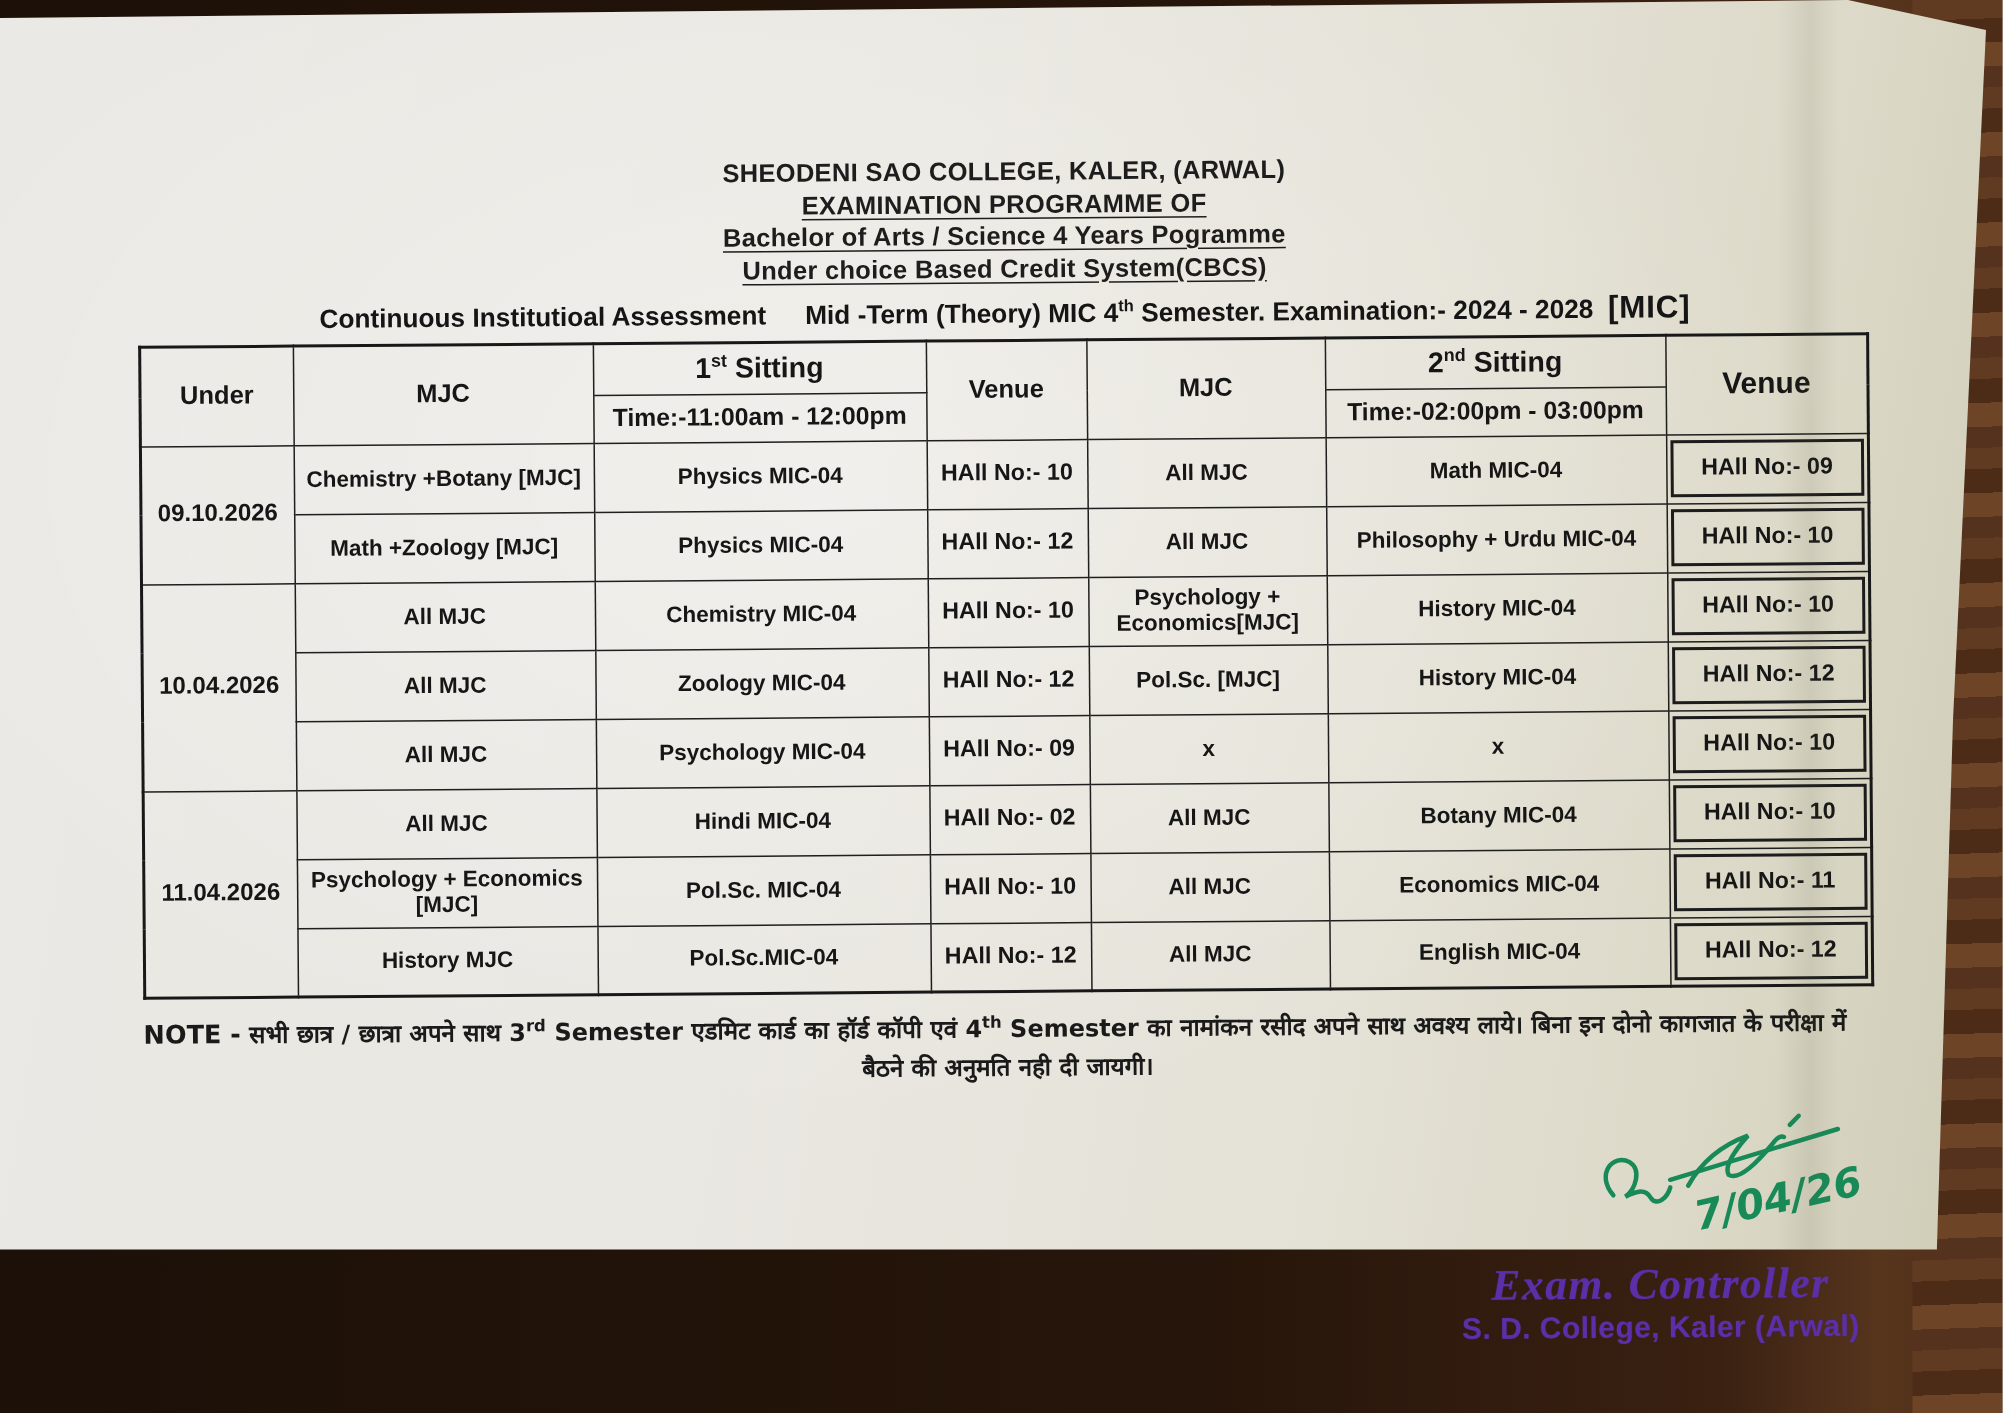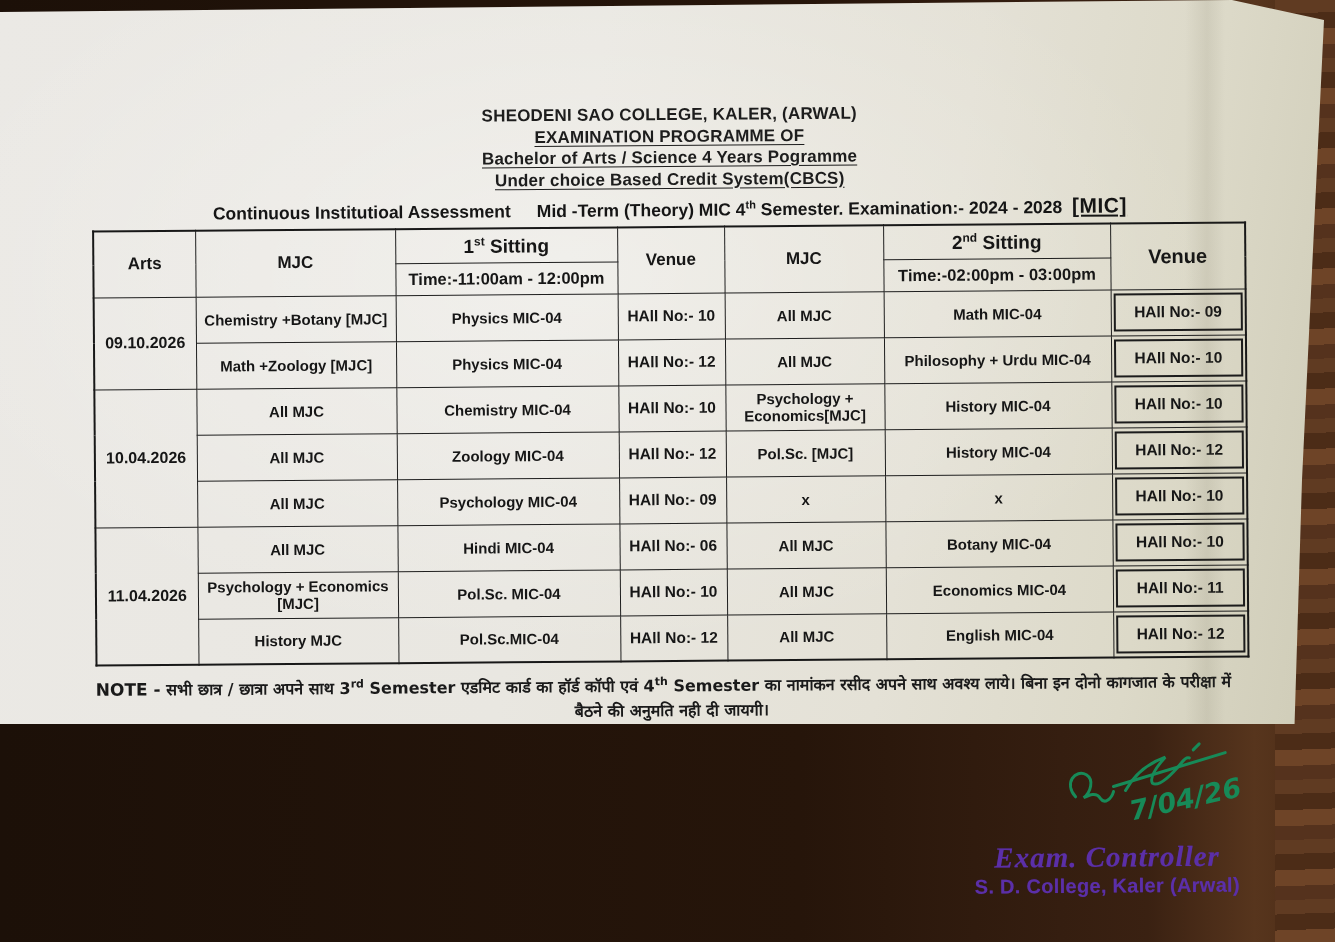--- a/index.html
+++ b/index.html
@@ -9,21 +9,21 @@
     font-family:"Liberation Sans",sans-serif;
     position:relative;
   }
   
   .wood{
     position:absolute;right:0;top:0;width:60px;height:100%;
     background:repeating-linear-gradient(178deg,#6b4226 0 14px,#54311a 14px 30px,#7a4c2b 30px 46px,#5e3720 46px 60px);
     filter:brightness(.9);
   }
   .paper{
-    position:absolute;left:0;top:0;width:1335px;height:724px;
+    position:absolute;left:0;top:0;width:1335px;height:833px;
     clip-path:polygon(0 12px,1232px 0,1324px 20px,1302px 480px,1288px 940px,0 916px);
     background:
       radial-gradient(ellipse at 42% 38%, rgba(255,255,255,.35), rgba(255,255,255,0) 60%),
       linear-gradient(99deg,#ebe9e5 0%,#e9e7e1 42%,#e4e1d6 68%,#dcd9c8 85%,#cecbb6 100%);
   }
   .paper::after{ 
     content:"";position:absolute;top:0;bottom:0;left:1185px;width:40px;
     background:linear-gradient(90deg,rgba(0,0,0,0) 0,rgba(90,85,60,.10) 55%,rgba(0,0,0,0) 100%);
   }
   .content{
@@ -34,21 +34,21 @@
   
   .hdr{ text-align:center;padding-top:104px;font-weight:bold; }
   .hdr .line{ font-size:17px;line-height:21.5px;letter-spacing:.2px;color:#1d1d1d; }
   .hdr .u{ text-decoration:underline;text-underline-offset:3px; }
   .examline{
     margin-top:7px;font-size:17.5px;font-weight:bold;text-align:center;
     white-space:nowrap;color:#151515;
   }
   .examline .gap{ display:inline-block;width:26px; }
   .examline sup{ font-size:11px; }
-  .examline .mic{ font-size:21px;letter-spacing:.5px;text-decoration:underline; }
+  .examline .mic{ font-size:21px;letter-spacing:.5px; }
   
   table.tt{
     border-collapse:collapse;table-layout:fixed;
     width:1152px;margin-top:5px;
     border:2.5px solid #181818;
     background:transparent;
   }
   .tt th,.tt td{
     border:1.8px solid #1f1f1f;
     text-align:center;vertical-align:middle;
@@ -119,21 +119,21 @@
         <col style="width:102px">
           <col style="width:200px">
           <col style="width:222px">
         <col style="width:107px">
           <col style="width:159px">
           <col style="width:227px">
           <col style="width:135px">
       </colgroup>
       <thead>
         <tr class="top">
-          <th rowspan="2">Arts</th>
+          <th rowspan="2">Under</th>
           <th rowspan="2">MJC</th>
           <th class="sittitle"><span>1</span><sup>st</sup><span> Sitting</span></th>
           <th rowspan="2">Venue</th>
           <th rowspan="2">MJC</th>
           <th class="sittitle"><span>2</span><sup>nd</sup><span> Sitting</span></th>
           <th rowspan="2" class="venhead2">Venue</th>
         </tr>
         <tr class="bot">
           <th class="timecell">Time:-11:00am - 12:00pm</th>
           <th class="timecell">Time:-02:00pm - 03:00pm</th>
@@ -189,21 +189,21 @@
           <td>x</td>
           <td>x</td>
           <td class="ven2">
               <div class="vbox">HAll No:- 10</div>
             </td>
         </tr>
         <tr>
           <td class="datec" rowspan="3">11.04.2026</td>
           <td>All MJC</td>
           <td>Hindi MIC-04</td>
-          <td class="ven1">HAll No:- 06</td>
+          <td class="ven1">HAll No:- 02</td>
           <td>All MJC</td>
           <td>Botany MIC-04</td>
           <td class="ven2">
               <div class="vbox">HAll No:- 10</div>
             </td>
         </tr>
         <tr>
           <td>Psychology + Economics [MJC]</td>
           <td>Pol.Sc. MIC-04</td>
           <td class="ven1">HAll No:- 10</td>

